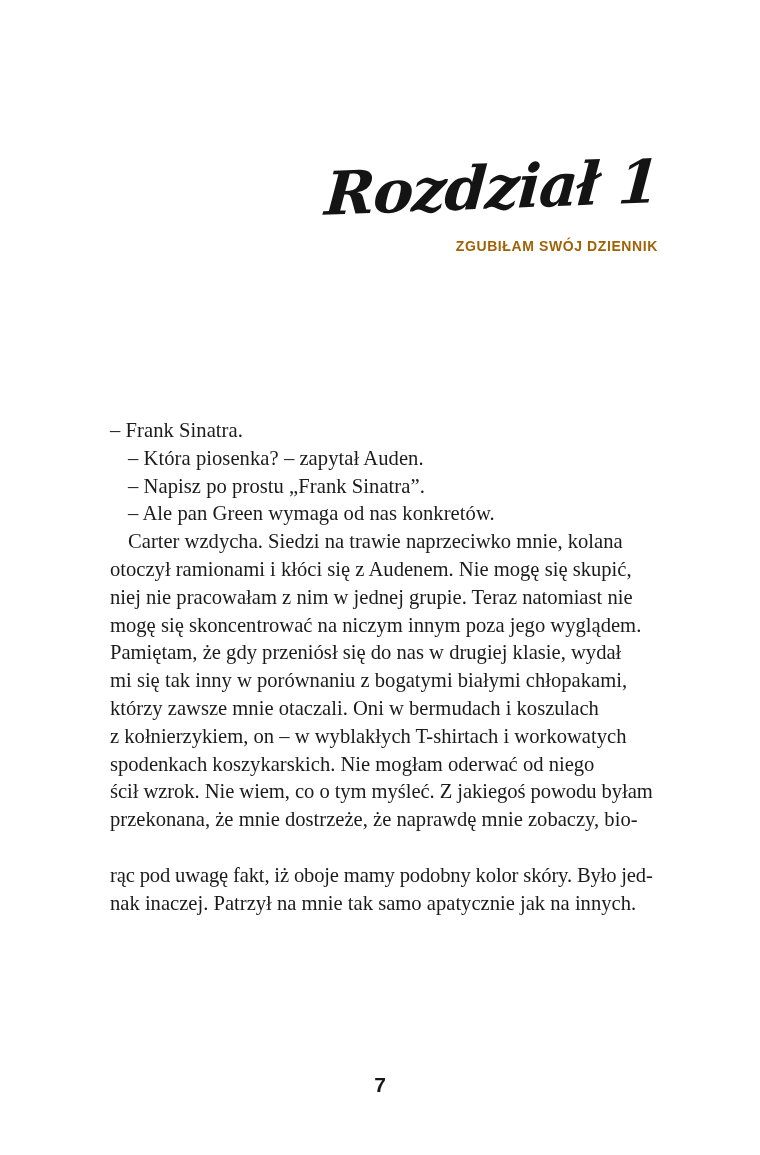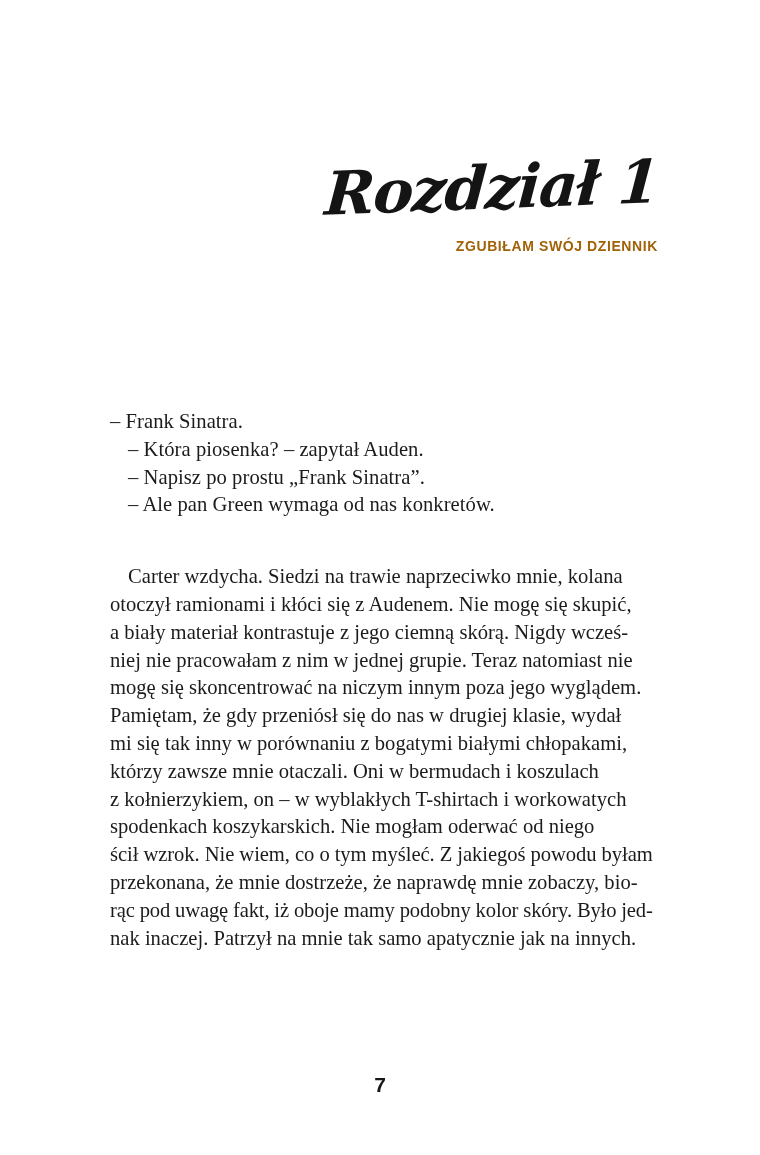--- a/index.html
+++ b/index.html
@@ -56,21 +56,21 @@
     line-height: 1.1;
     letter-spacing: 0.6px;
     color: #a16207;
     white-space: nowrap;
   }
 
   
   .body-block {
     position: absolute;
     left: 110px;
-    top: 408px;
+    top: 417px;
     width: 546px;
   }
 
   .text-line {
     font-size: 20.6px;
     line-height: 27.8px;
     color: #1b1b1b;
     white-space: pre;
     letter-spacing: 0.05px;
   }
@@ -105,31 +105,30 @@
   <div class="heading-block">
     <div class="chapter-script">Rozdział 1</div>
     <div class="chapter-subtitle" style="font-size: 14px;">ZGUBIŁAM SWÓJ DZIENNIK</div>
   </div>
 
   <div class="body-block">
       <div class="text-line">– Frank Sinatra.</div>
       <div class="text-line indent-dialogue">– Która piosenka? – zapytał Auden.</div>
       <div class="text-line indent-dialogue">– Napisz po prostu „Frank Sinatra”.</div>
       <div class="text-line indent-dialogue">– Ale pan Green wymaga od nas konkretów.</div>
-      <div class="text-line indent-para" style="letter-spacing: 0px; margin-top: 44px;">Carter wzdycha. Siedzi na trawie naprzeciwko mnie, kolana</div>
+      <div class="text-line indent-para" style="letter-spacing: 0px;">Carter wzdycha. Siedzi na trawie naprzeciwko mnie, kolana</div>
       <div class="text-line" style="letter-spacing: 0px;">otoczył ramionami i kłóci się z Audenem. Nie mogę się skupić,</div>
-      <div class="text-line" style="letter-spacing: 0px;">a biały materiał kontrastuje z jego ciemną skórą. Nigdy wcześ-</div>
       <div class="text-line" style="letter-spacing: 0px;">niej nie pracowałam z nim w jednej grupie. Teraz natomiast nie</div>
       <div class="text-line" style="letter-spacing: 0px;">mogę się skoncentrować na niczym innym poza jego wyglądem.</div>
       <div class="text-line" style="letter-spacing: 0px;">Pamiętam, że gdy przeniósł się do nas w drugiej klasie, wydał</div>
       <div class="text-line" style="letter-spacing: 0px;">mi się tak inny w porównaniu z bogatymi białymi chłopakami,</div>
       <div class="text-line" style="letter-spacing: 0px;">którzy zawsze mnie otaczali. Oni w bermudach i koszulach</div>
       <div class="text-line" style="letter-spacing: 0px;">z kołnierzykiem, on – w wyblakłych T-shirtach i workowatych</div>
       <div class="text-line" style="letter-spacing: 0px;">spodenkach koszykarskich. Nie mogłam oderwać od niego</div>
       <div class="text-line" style="letter-spacing: -0.066px;">ścił wzrok. Nie wiem, co o tym myśleć. Z jakiegoś powodu byłam</div>
       <div class="text-line" style="letter-spacing: 0px;">przekonana, że mnie dostrzeże, że naprawdę mnie zobaczy, bio-</div>
-      <div class="text-line" style="letter-spacing: -0.159px;">rąc pod uwagę fakt, iż oboje mamy podobny kolor skóry. Było jed-</div>
+      <div class="text-line" style="letter-spacing: -0.159px; margin-top: 28px;">rąc pod uwagę fakt, iż oboje mamy podobny kolor skóry. Było jed-</div>
       <div class="text-line" style="letter-spacing: 0px;">nak inaczej. Patrzył na mnie tak samo apatycznie jak na innych.</div>
     </div>
 
   <div class="page-number">7</div>
 
 </div>
 
 </body></html>

